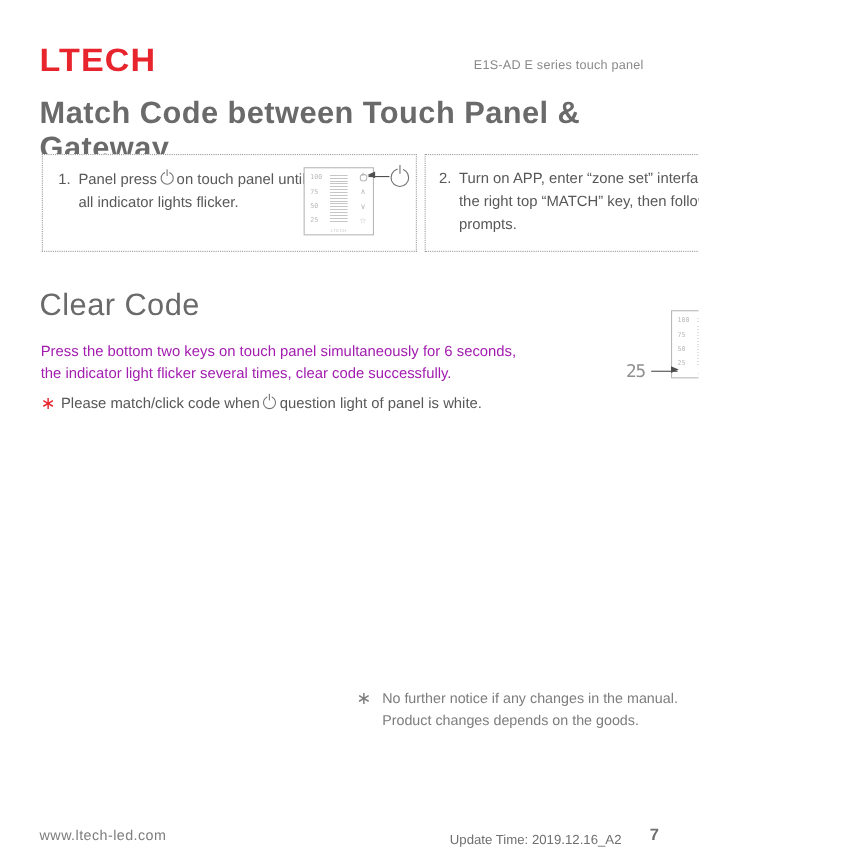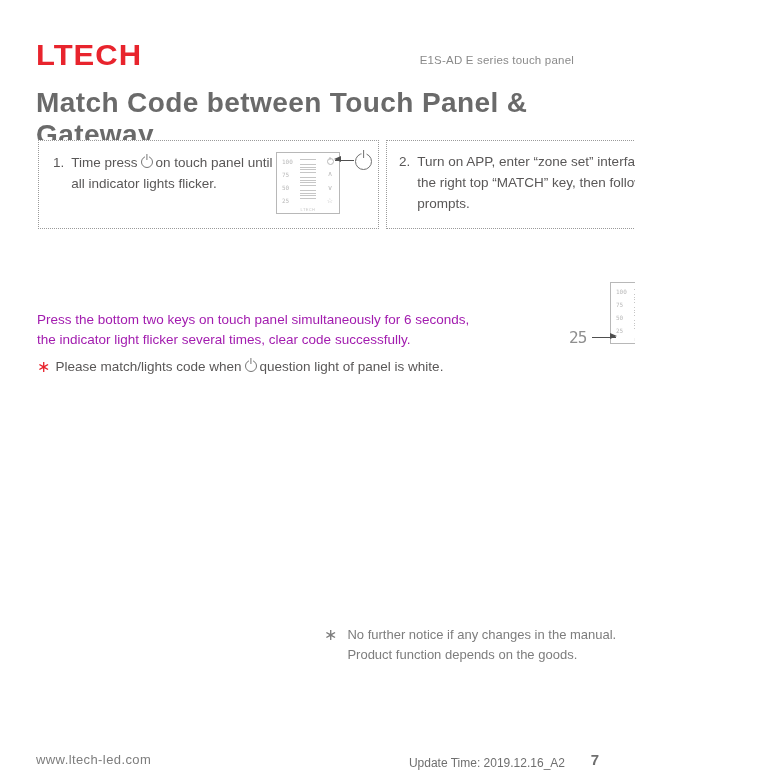--- a/index.html
+++ b/index.html
@@ -4,21 +4,21 @@
 <style>
   html,body { margin:0; padding:0; background:#fff; }
   .page {
     position:relative; width:635px; height:783px; background:#ffffff;
     font-family:"Liberation Sans", sans-serif; color:#595757; overflow:hidden;
   }
 
   
   .logo { position:absolute; left:36px; top:38px; font-size:31px; font-weight:700;
           color:#e8242d; letter-spacing:1px; transform:scaleY(0.95); transform-origin:left top; }
-  .product { position:absolute; top:54px; right:61px; font-size:11.5px; color:#8a8a8a; letter-spacing:0.2px; }
+  .product { position:absolute; top:54px; right:50px; font-size:11.5px; color:#8a8a8a; letter-spacing:0.2px; }
   .title { position:absolute; left:36px; top:87px; font-size:28px; font-weight:700; color:#6a6a6a; letter-spacing:0.4px; }
 
   
   .step-box { position:absolute; border:1.5px dotted #9a9a9a; box-sizing:border-box; background:#fff; }
   .box1 { left:38px; top:140px; width:341px; height:89px; }
   .box2 { left:386px; top:140px; width:358px; height:89px; }
   .step-text { position:absolute; font-size:13.5px; line-height:21px; color:#595757; display:flex; }
   .step-num { margin-right:7px; }
   .b1-text { left:14px; top:11px; width:232px; }
   .b2-text { left:12px; top:10px; width:300px; }
@@ -97,21 +97,21 @@
 
 <div class="page">
 
   <div class="logo">LTECH</div>
   <div class="product">E1S-AD  E series touch panel</div>
   <div class="title">Match Code between Touch Panel &amp; Gateway</div>
 
   <div class="step-box box1">
     <div class="step-text b1-text">
       <span class="step-num">1.</span>
-      <span><span>Time press</span><span class="power-inline"></span><span>on touch panel until all indicator lights flicker.</span></span>
+      <span><span>Panel press</span><span class="power-inline"></span><span>on touch panel until all indicator lights flicker.</span></span>
     </div>
     <div class="tpanel" style="left:237px; top:11px;">
       <div class="levels">
         <span>100</span>
         <span>75</span>
         <span>50</span>
         <span>25</span>
       </div>
       <div class="slider"></div>
       <div class="ricons">
@@ -151,24 +151,25 @@
           <div></div>
         <div></div>
           <div></div>
           <div></div>
           <div></div>
       </div>
       <div class="btm"></div>
     </div>
   </div>
 
+  <div class="h2">Clear Code</div>
   <div class="cc-body">Press the bottom two keys on touch panel simultaneously for 6 seconds,
 the indicator light flicker several times, clear code successfully.</div>
   <div class="cc-note">
-    <span class="red-star">∗</span><span>Please match/lights code when</span><span class="power-inline"></span><span>question light of panel is white.</span>
+    <span class="red-star">∗</span><span>Please match/click code when</span><span class="power-inline"></span><span>question light of panel is white.</span>
   </div>
 
   <div class="tpanel" style="left:610px; top:282px;">
     <div class="levels">
       <span>100</span>
       <span>75</span>
       <span>50</span>
       <span>25</span>
     </div>
     <div class="slider"></div>
@@ -182,21 +183,21 @@
   </div>
   <div class="key-label">25</div>
   <div class="arrow head-right" style="left:592px; top:337px; width:24px;"></div>
   <div class="arrow head-left" style="left:668px; top:337px; width:26px;"></div>
   <div class="star-glyph">☆</div>
 
   <div class="footnote">
     <span class="gray-star">∗</span>
     <div>
       <div>No further notice if any changes in the manual.</div>
-      <div>Product function depends on the goods.</div>
+      <div>Product changes depends on the goods.</div>
     </div>
   </div>
 
   <div class="site">www.ltech-led.com</div>
   <div class="update">Update Time: 2019.12.16_A2</div>
   <div class="pagenum">7</div>
 
 </div>
 
 </body></html>

